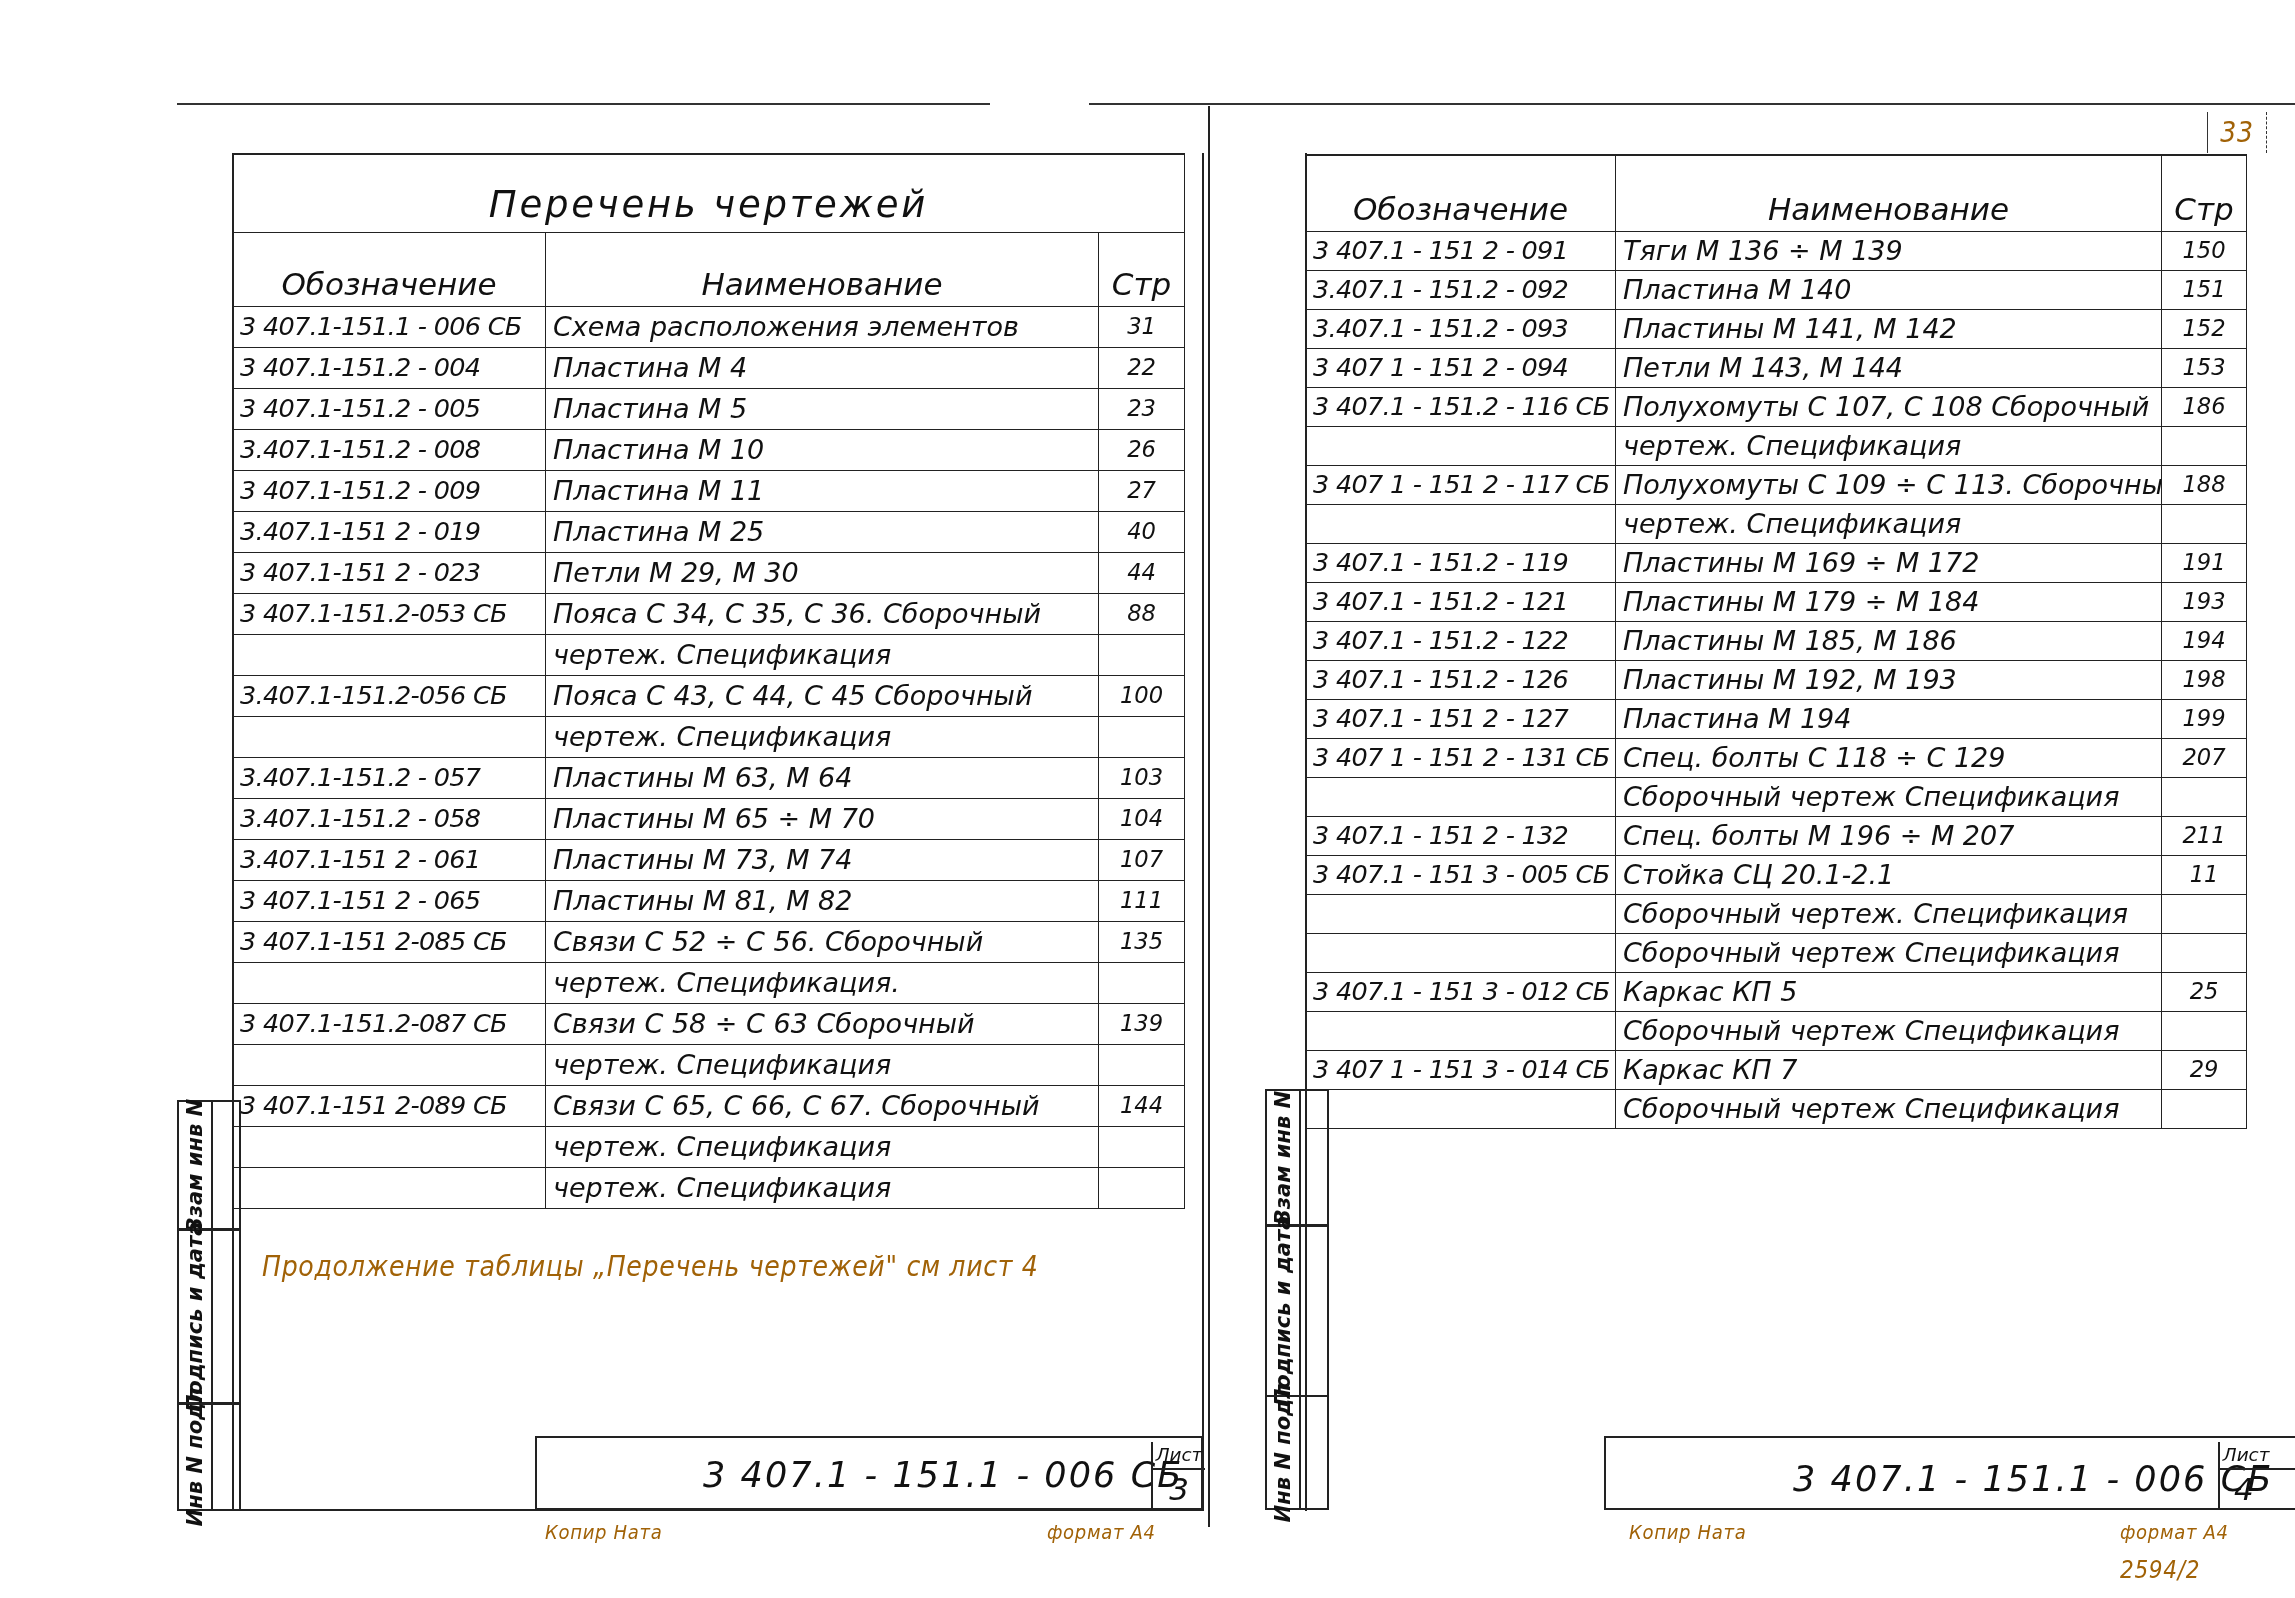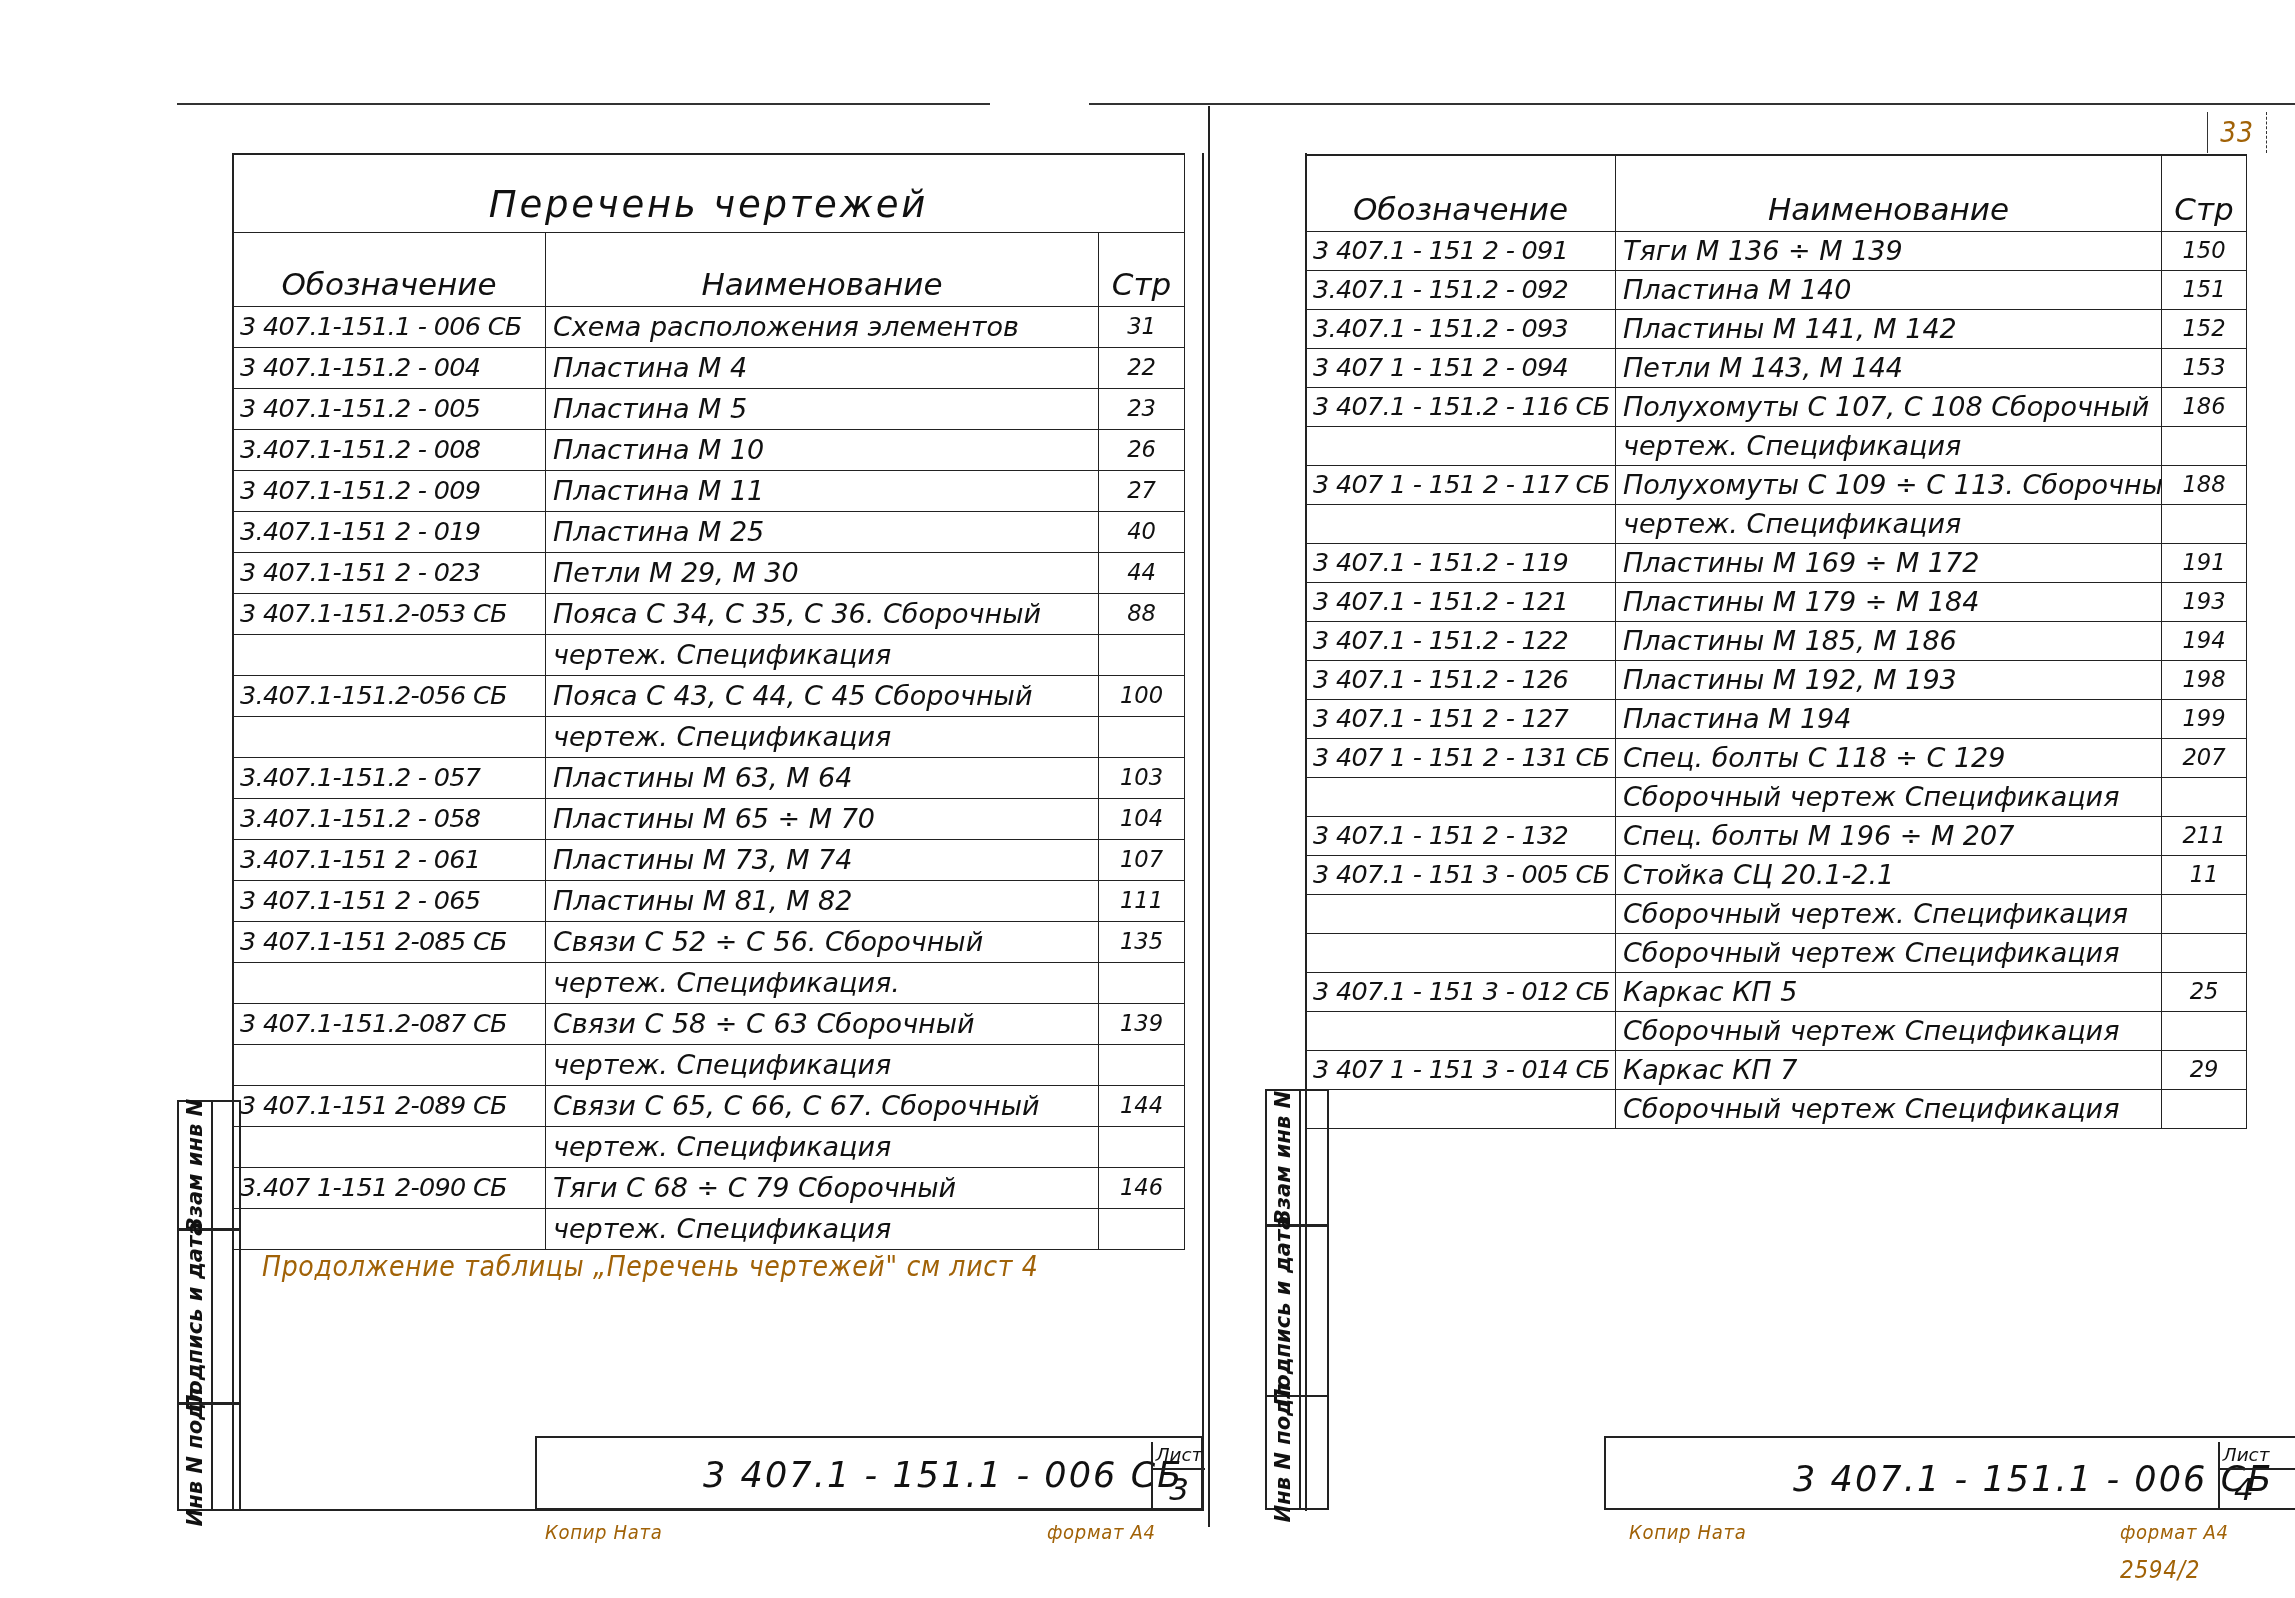--- a/index.html
+++ b/index.html
@@ -162,25 +162,20 @@
           <td class="des">3 407.1-151 2-089 СБ</td>
           <td class="nm">Связи С 65, С 66, С 67. Сборочный</td>
           <td class="pg">144</td>
         </tr>
         <tr style="height: 41px;">
           <td class="des"></td>
           <td class="nm">чертеж. Спецификация</td>
           <td class="pg"></td>
         </tr>
         <tr style="height: 41px;">
-          <td class="des">3.407 1-151 2-090 СБ</td>
-          <td class="nm">Тяги С 68 ÷ С 79 Сборочный</td>
-          <td class="pg">146</td>
-        </tr>
-        <tr style="height: 41px;">
           <td class="des"></td>
           <td class="nm">чертеж. Спецификация</td>
           <td class="pg"></td>
         </tr>
       </tbody>
   </table>
 
   <div class="abs hand" style="left:262px; top:1250px; font-size:28px; white-space:nowrap;">Продолжение таблицы „Перечень чертежей" см лист 4</div>
 
   <div class="stamp" style="left:177px; top:1100px; width:64px; height:131px;">

